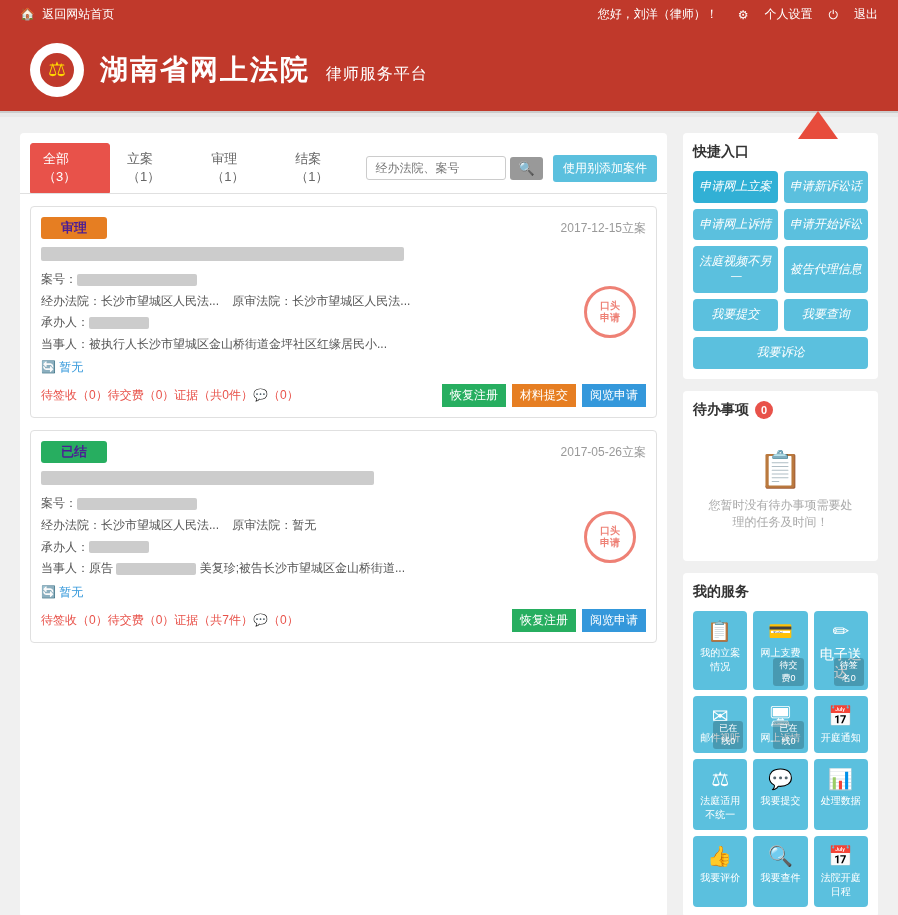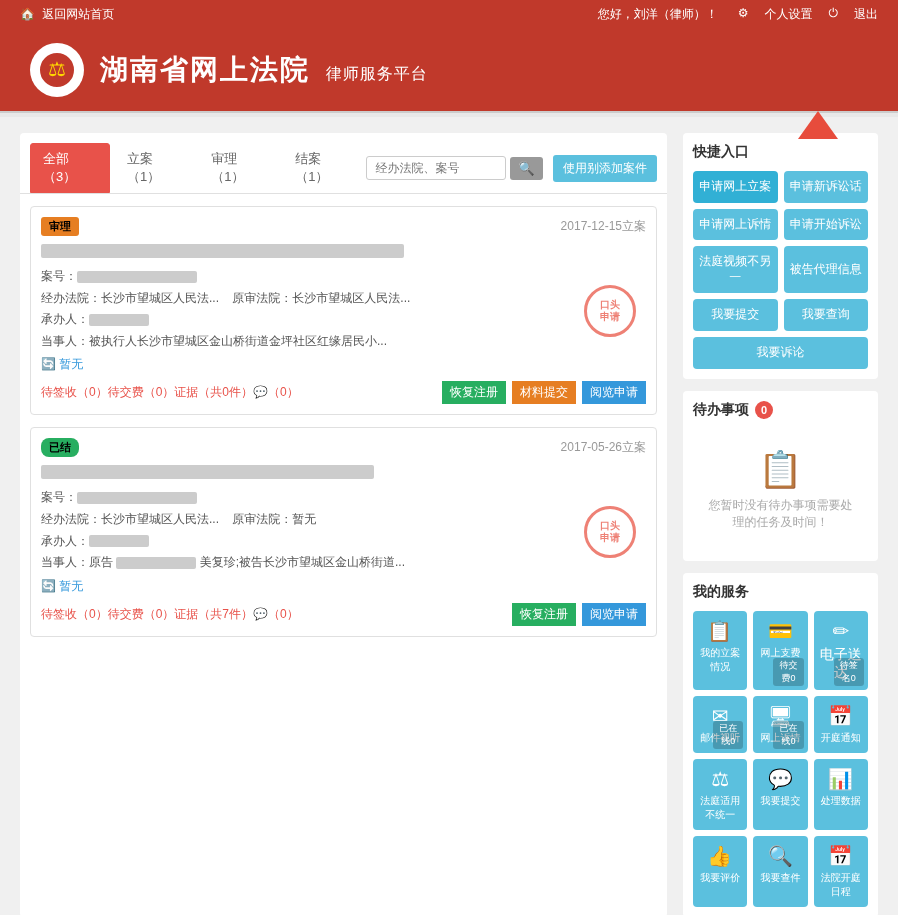--- a/index.html
+++ b/index.html
@@ -9,21 +9,21 @@
     .top-nav {
       background: #c0392b;
       color: #fff;
       padding: 6px 20px;
       display: flex;
       justify-content: space-between;
       align-items: center;
       font-size: 12px;
     }
     .top-nav-left a, .top-nav-right span { color: #fff; text-decoration: none; margin: 0 4px; cursor: pointer; }
-    .top-nav-right { display: flex; gap: 12px; }
+    .top-nav-right { display: flex; align-items: center; gap: 12px; }
 
     
     .header {
       background: #c0392b;
       padding: 14px 30px;
       display: flex;
       align-items: center;
       gap: 16px;
     }
     .header-logo {
@@ -120,28 +120,28 @@
       padding: 10px;
       position: relative;
     }
     .case-header {
       display: flex;
       justify-content: space-between;
       align-items: center;
       margin-bottom: 8px;
     }
     .case-status-badge {
-      padding: 2px 8px;
+      padding: 2px 20px;
       border-radius: 3px;
-      color: #000000;
-      font-size: 11px;
+      color: #4c1d95;
+      font-size: 13px;
       font-weight: bold;
     }
     .badge-orange { background: #e67e22; }
-    .badge-blue { background: #27ae60; border-radius: 8px; }
+    .badge-blue { background: #27ae60; }
     .case-date { font-size: 12px; color: #999; }
     .case-info { font-size: 12px; color: #555; line-height: 1.8; }
     .case-blurred { 
       background: #ccc; 
       display: inline-block; 
       height: 12px; 
       border-radius: 2px;
       vertical-align: middle;
     }
     .case-link { color: #3498db; cursor: pointer; font-size: 12px; margin-top: 4px; display: inline-block; }
@@ -222,20 +222,21 @@
     .quick-btn {
       background: #5bc0de;
       color: #fff;
       border: none;
       border-radius: 4px;
       padding: 8px 4px;
       text-align: center;
       cursor: pointer;
       font-size: 12px;
       line-height: 1.3;
+      font-style: italic;
     }
     .quick-btn.active, .quick-btn:hover { background: #31b0d5; }
     .quick-btn.full-width { grid-column: 1 / -1; }
 
     
     .pending-empty {
       text-align: center;
       color: #aaa;
       font-size: 12px;
       padding: 20px 10px;

